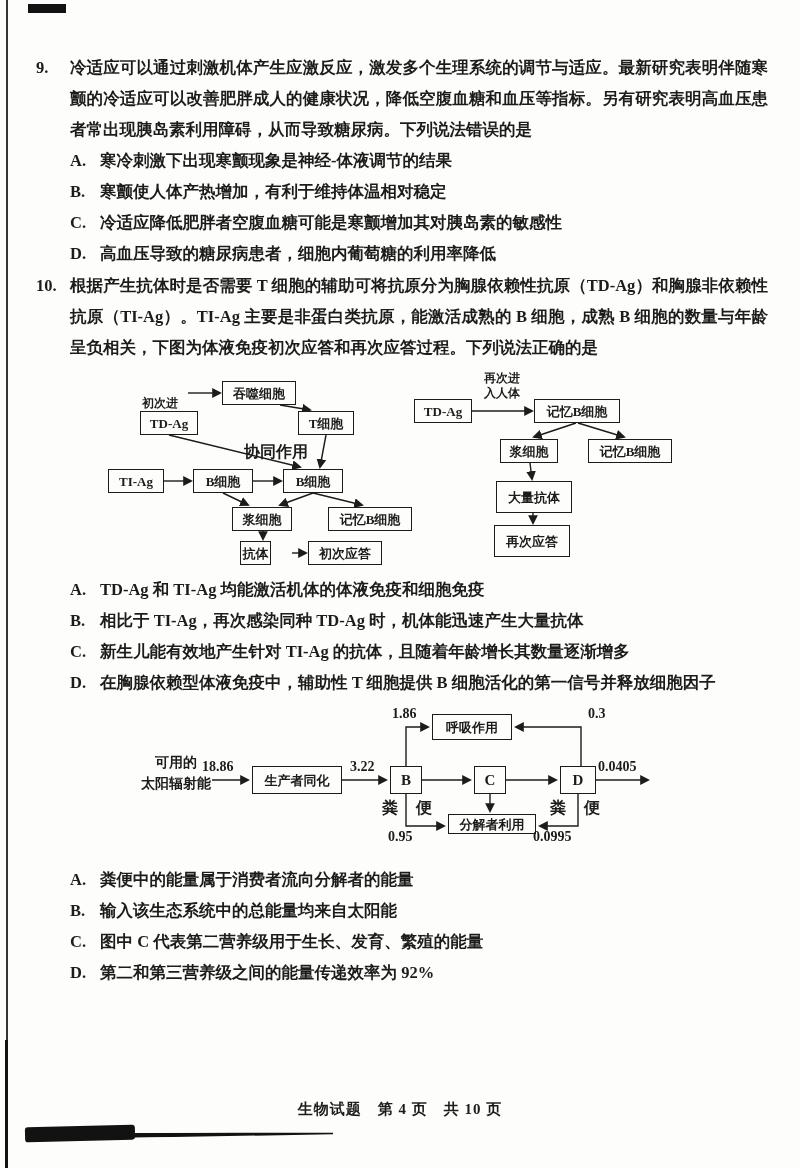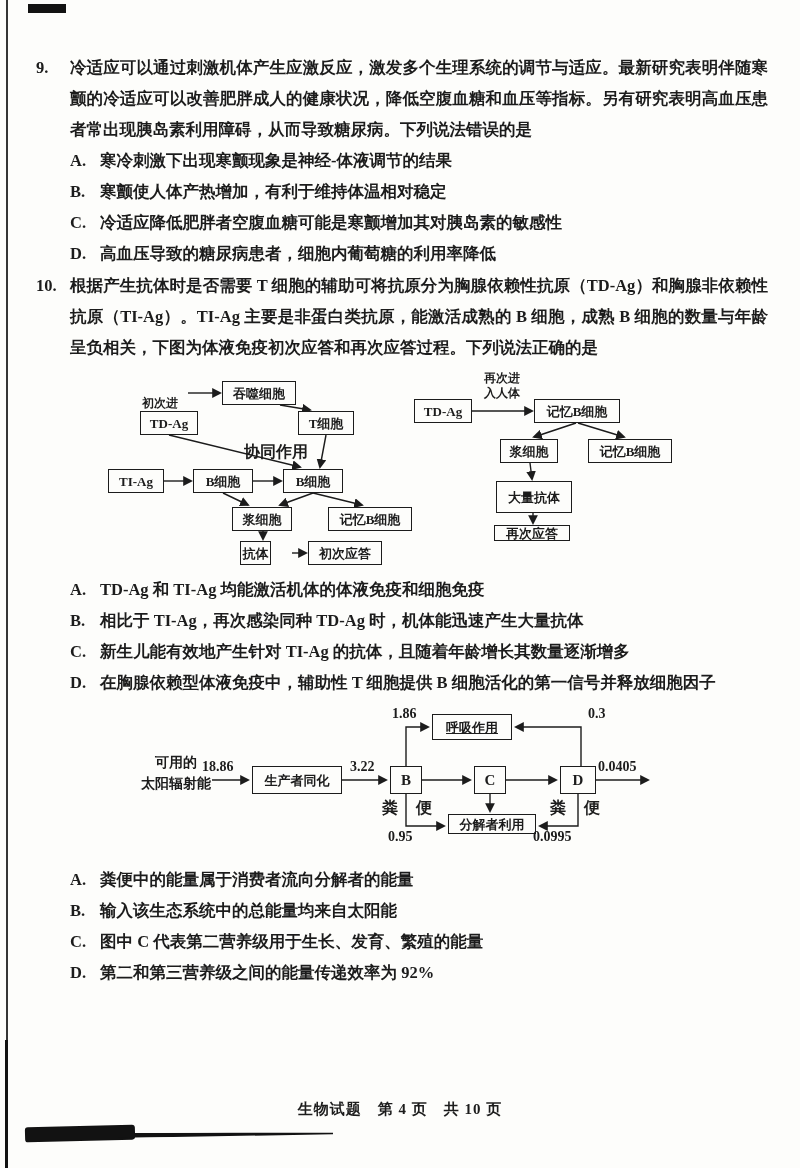--- a/index.html
+++ b/index.html
@@ -110,21 +110,21 @@
 
       <div class="dbox" style="left:378px;top:30px;width:58px;height:24px;">TD-Ag</div>
       <div class="entry" style="left:440px;top:2px;width:52px;">
         <span style="display:block;">再次进</span>
         <span style="display:block;">入人体</span>
       </div>
       <div class="dbox" style="left:498px;top:30px;width:86px;height:24px;">记忆B细胞</div>
       <div class="dbox" style="left:464px;top:70px;width:58px;height:24px;">浆细胞</div>
       <div class="dbox" style="left:552px;top:70px;width:84px;height:24px;">记忆B细胞</div>
       <div class="dbox" style="left:460px;top:112px;width:76px;height:32px;font-family:Liberation Serif, serif;">大量抗体</div>
-      <div class="dbox" style="left:458px;top:156px;width:76px;height:16px;">再次应答</div>
+      <div class="dbox" style="left:458px;top:156px;width:76px;height:32px;">再次应答</div>
     </div>
 
     <div class="opt">
       <span class="optlabel">A.</span>
       <span class="opttext">TD-Ag 和 TI-Ag 均能激活机体的体液免疫和细胞免疫</span>
     </div>
     <div class="opt">
       <span class="optlabel">B.</span>
       <span class="opttext">相比于 TI-Ag，再次感染同种 TD-Ag 时，机体能迅速产生大量抗体</span>
     </div>
@@ -155,21 +155,21 @@
           <line x1="560" y1="76" x2="612" y2="76" marker-end="url(#ah2)"></line>
           <polyline points="370,62 370,23 392,23" marker-end="url(#ah2)"></polyline>
           <polyline points="545,62 545,23 480,23" marker-end="url(#ah2)"></polyline>
           <polyline points="370,90 370,122 408,122" marker-end="url(#ah2)"></polyline>
           <line x1="454" y1="90" x2="454" y2="107" marker-end="url(#ah2)"></line>
           <polyline points="542,90 542,122 504,122" marker-end="url(#ah2)"></polyline>
         </g>
       </svg>
 
       <div class="dnum" style="left:356px;top:2px;">1.86</div>
-      <div class="dbox" style="left:396px;top:10px;width:80px;height:26px;text-decoration:underline;">呼吸作用</div>
+      <div class="dbox" style="left:396px;top:10px;width:80px;height:26px;">呼吸作用</div>
       <div class="dnum" style="left:552px;top:2px;">0.3</div>
 
       <div class="entry" style="left:100px;top:48px;width:80px;font-size:14px;line-height:21px;">
         <span style="display:block;">可用的</span>
         <span style="display:block;">太阳辐射能</span>
       </div>
       <div class="dnum" style="left:166px;top:55px;">18.86</div>
       <div class="dbox" style="left:216px;top:62px;width:90px;height:28px;">生产者同化</div>
       <div class="dnum" style="left:314px;top:55px;">3.22</div>
       <div class="dbox" style="left:354px;top:62px;width:32px;height:28px;font-size:15px;">B</div>

